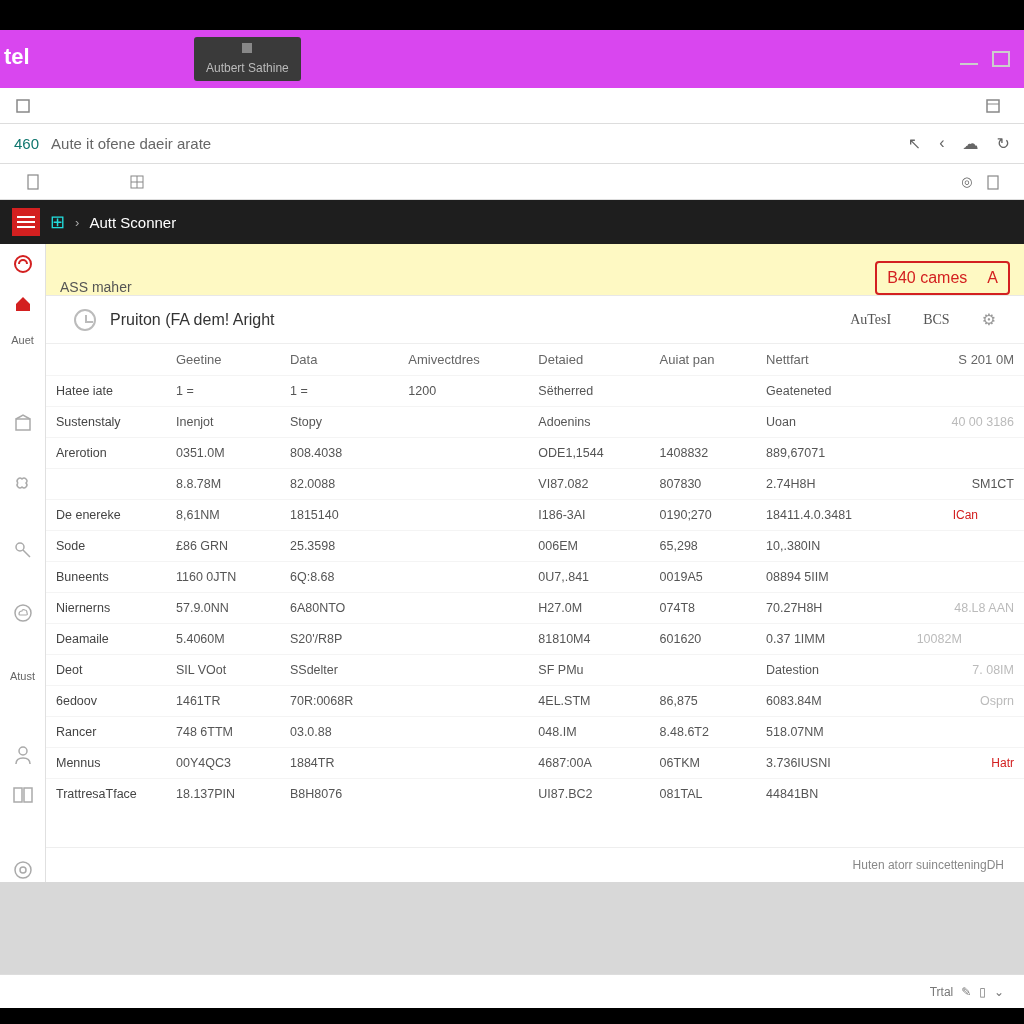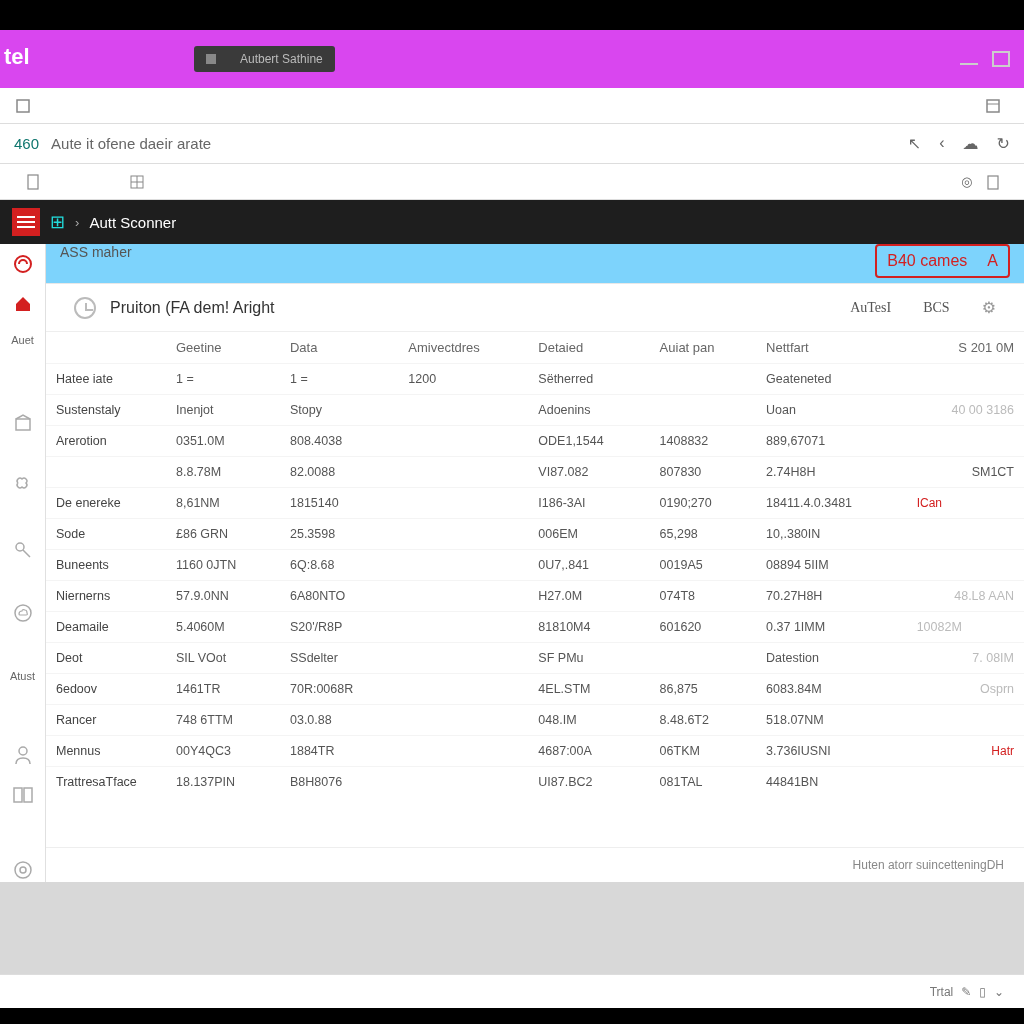--- a/index.html
+++ b/index.html
@@ -1,20 +1,20 @@
 <!DOCTYPE html>
 <html><head>
 <meta charset="utf-8">
 <style>
   * { box-sizing: border-box; margin: 0; padding: 0; }
   body { font-family: -apple-system, "Segoe UI", Arial, sans-serif; background: #000; width: 1024px; height: 1024px; overflow: hidden; font-size: 13px; color: #333; }
   .outer-frame { background: #000; padding: 30px 0 0 0; height: 100%; }
   .titlebar { background: #d946ef; height: 58px; display: flex; align-items: center; padding: 0 14px; position: relative; }
   .brand { color: #fff; font-weight: 700; font-size: 22px; position: absolute; left: 4px; top: 14px; }
-  .tab-chip { background: #3a3a3a; color: #bbb; font-size: 12px; padding: 6px 12px; border-radius: 3px; display: flex; align-items: center; gap: 24px; margin-left: 180px; }
+  .tab-chip { background: #3a3a3a; color: #bbb; font-size: 12px; padding: 6px 12px; border-radius: 3px; display: flex; align-items: center; gap: 8px; margin-left: 180px; flex-direction: column; }
   .tab-chip .dot { width: 10px; height: 10px; background: #888; display: inline-block; }
   .win-controls { margin-left: auto; display: flex; gap: 14px; }
   .win-btn { width: 18px; height: 16px; border: 2px solid #ccc; display: inline-block; }
   .win-btn.min { height: 4px; border: none; border-bottom: 2px solid #ccc; margin-top: 10px; }
   .toolbar1 { background: #fff; height: 36px; display: flex; align-items: center; padding: 0 14px; border-bottom: 1px solid #ddd; }
   .tb-icon { width: 18px; height: 14px; margin-right: 8px; color: #666; display: inline-flex; align-items: center; justify-content: center; }
   .toolbar2 { background: #fff; height: 40px; display: flex; align-items: center; padding: 0 14px; border-bottom: 1px solid #ddd; }
   .path-num { font-size: 15px; color: #0f766e; margin-right: 12px; }
   .path-text { font-size: 15px; color: #666; }
   .tb-right { margin-left: auto; display: flex; gap: 18px; }
@@ -27,21 +27,21 @@
   .hamburger span { height: 2px; background: #fff; }
   .app-icon2 { color: #2dd; font-size: 18px; }
   .crumb-sep { color: #aaa; }
   .app-title { color: #fff; font-size: 15px; }
   .workspace { display: flex; height: 638px; }
   .left-rail { width: 46px; background: #fff; border-right: 1px solid #e0e0e0; display: flex; flex-direction: column; align-items: center; padding-top: 8px; gap: 16px; }
   .rail-icon { width: 26px; height: 26px; display: flex; align-items: center; justify-content: center; color: #999; font-size: 18px; border-radius: 50%; }
   .rail-icon.red { color: #d32020; }
   .rail-label { font-size: 11px; color: #666; margin: 2px 0 10px 0; }
   .main { flex: 1; background: #fff; display: flex; flex-direction: column; }
-  .sub-header { background: #7dd3fc; height: 40px; display: flex; align-items: flex-start; padding: 0 14px; border-bottom: 1px solid #e8e8e8; }
+  .sub-header { background: #fef9c3; height: 52px; display: flex; align-items: flex-end; padding: 0 14px; border-bottom: 1px solid #e8e8e8; }
   .sub-title { color: #555; font-size: 14px; }
   .badge-pill { margin-left: auto; border: 2px solid #d32020; color: #d32020; padding: 6px 10px; border-radius: 4px; font-size: 16px; font-weight: 500; display: flex; align-items: center; gap: 20px; }
   .panel-header { height: 48px; display: flex; align-items: center; padding: 0 28px; border-bottom: 1px solid #eee; }
   .clock { width: 22px; height: 22px; border: 2px solid #bbb; border-radius: 50%; margin-right: 14px; position: relative; }
   .clock::after { content: ""; position: absolute; width: 6px; height: 6px; border-left: 2px solid #bbb; border-bottom: 2px solid #bbb; top: 4px; left: 9px; }
   .panel-title { font-size: 16px; color: #333; }
   .panel-tabs { margin-left: auto; display: flex; gap: 32px; align-items: center; }
   .ptab { color: #555; font-size: 14px; font-family: Liberation Serif, serif; }
   .gear { color: #999; font-size: 16px; }
   .tbl { width: 100%; border-collapse: collapse; }
@@ -275,21 +275,21 @@
                   <td style="text-align: right;">SM1CT</td>
                 </tr>
                 <tr>
                   <td class="name">De enereke</td>
                   <td>8,61NM</td>
                   <td>1815140</td>
                   <td></td>
                   <td>I186-3AI</td>
                   <td>0190;270</td>
                   <td>18411.4.0.3481</td>
-                  <td class="action" style="text-align: left;">ICan</td>
+                  <td class="action" style="text-align: center;">ICan</td>
                 </tr>
                 <tr>
                   <td class="name">Sode</td>
                   <td>£86 GRN</td>
                   <td>25.3598</td>
                   <td></td>
                   <td>006EM</td>
                   <td>65,298</td>
                   <td>10,.380IN</td>
                   <td style="text-align: right;"></td>

